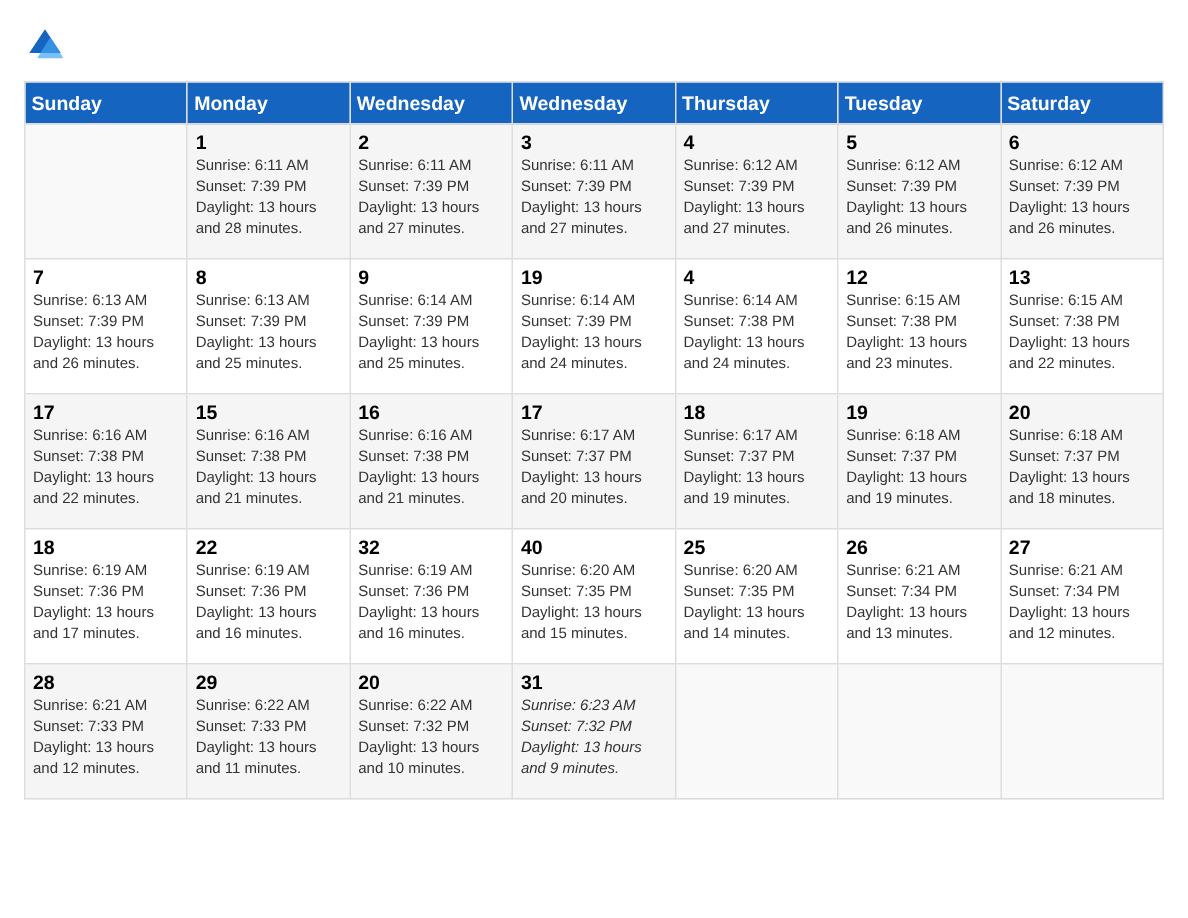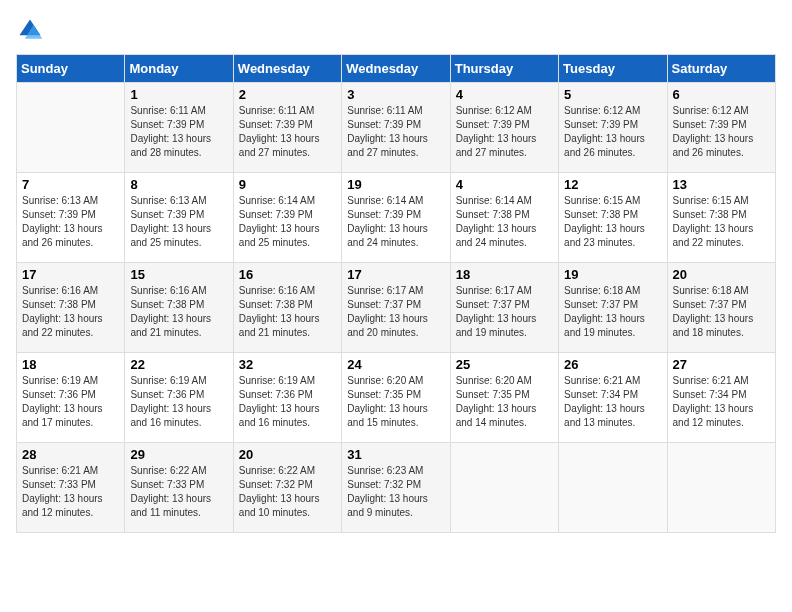--- a/index.html
+++ b/index.html
@@ -289,21 +289,21 @@
 and 16 minutes.</div>
         </td>
         <td>
           <span class="day-num">32</span>
           <div class="day-info" style="white-space: pre-line;">Sunrise: 6:19 AM
 Sunset: 7:36 PM
 Daylight: 13 hours
 and 16 minutes.</div>
         </td>
         <td>
-          <span class="day-num">24</span>
+          <span class="day-num">40</span>
           <div class="day-info" style="white-space: pre-line;">Sunrise: 6:20 AM
 Sunset: 7:35 PM
 Daylight: 13 hours
 and 15 minutes.</div>
         </td>
         <td>
           <span class="day-num">25</span>
           <div class="day-info" style="white-space: pre-line;">Sunrise: 6:20 AM
 Sunset: 7:35 PM
 Daylight: 13 hours
@@ -341,21 +341,21 @@
         </td>
         <td>
           <span class="day-num">20</span>
           <div class="day-info" style="white-space: pre-line;">Sunrise: 6:22 AM
 Sunset: 7:32 PM
 Daylight: 13 hours
 and 10 minutes.</div>
         </td>
         <td>
           <span class="day-num">31</span>
-          <div class="day-info" style="white-space: pre-line;">Sunrise: 6:23 AM
+          <div class="day-info" style="white-space: pre-line; font-style: italic;">Sunrise: 6:23 AM
 Sunset: 7:32 PM
 Daylight: 13 hours
 and 9 minutes.</div>
         </td>
         <td class="empty"></td>
         <td class="empty"></td>
         <td class="empty"></td>
       </tr>
     </tbody>
 </table>

